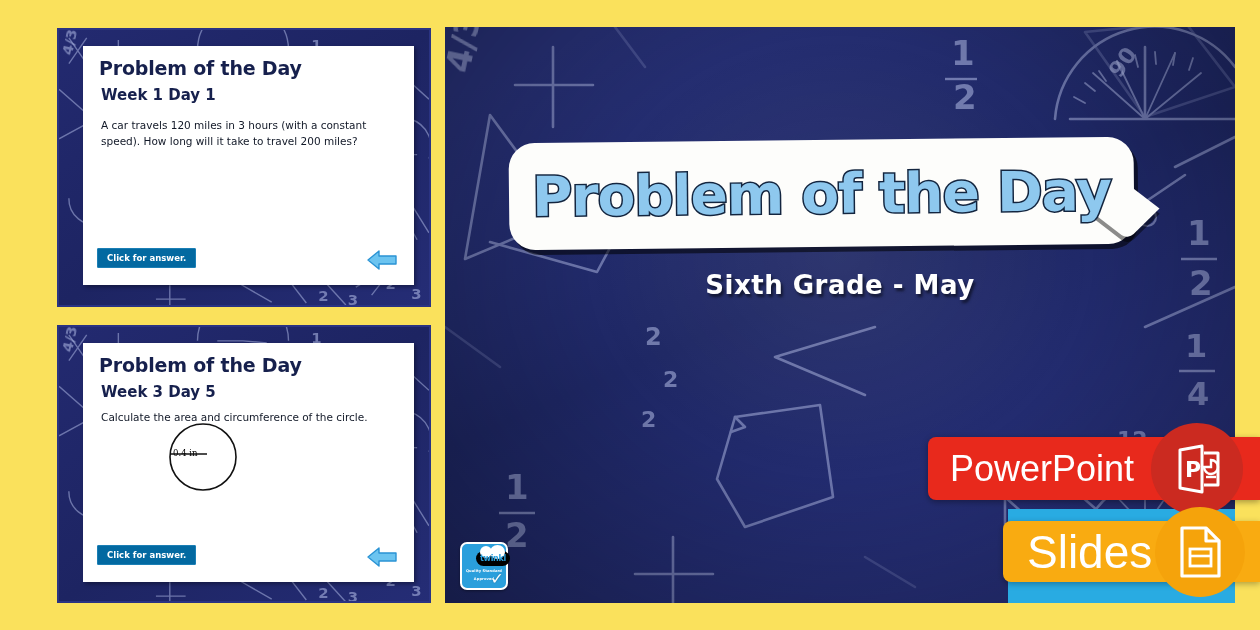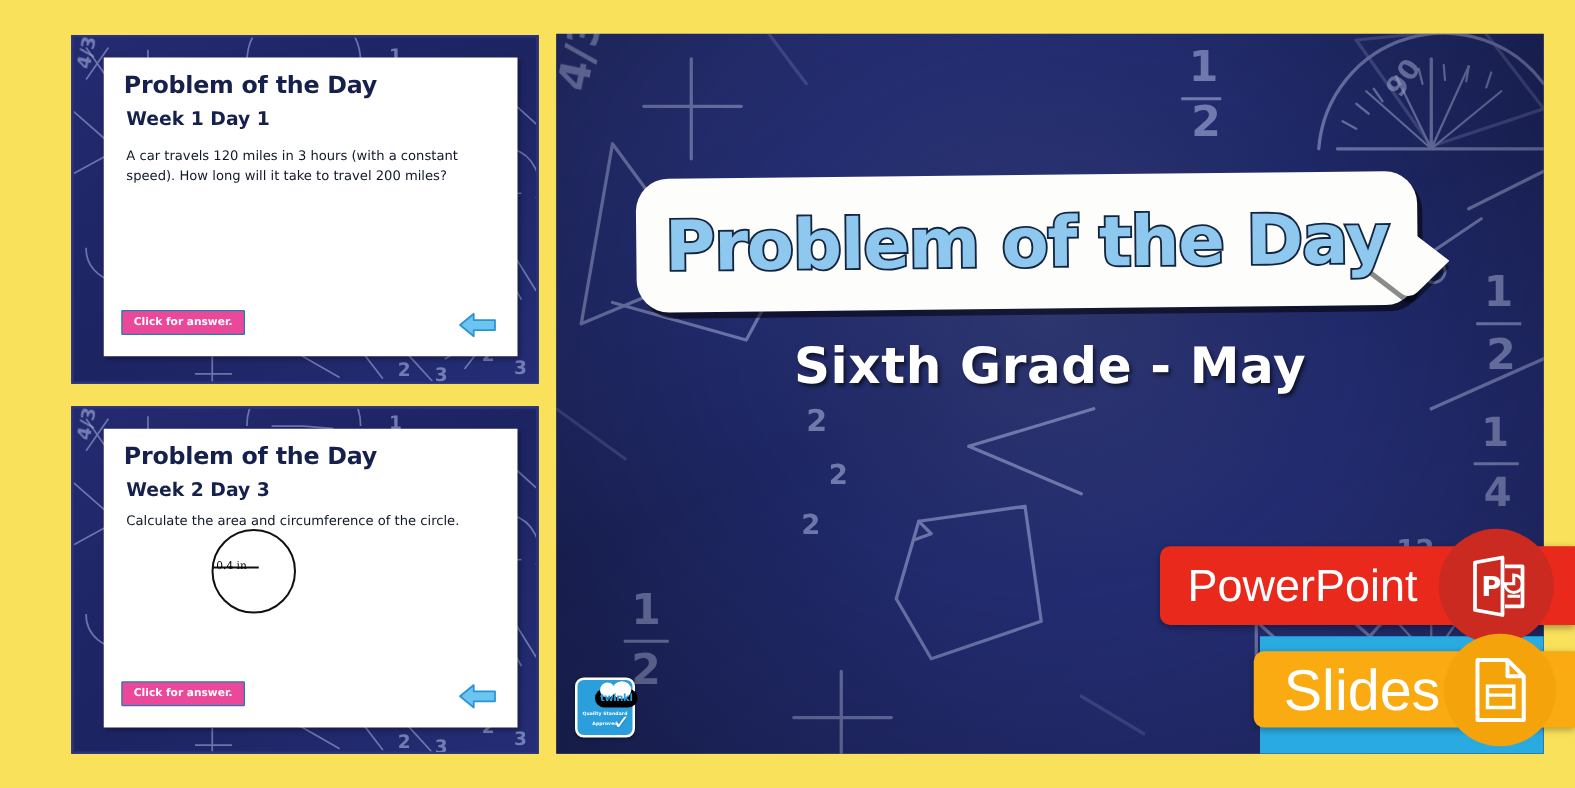--- a/index.html
+++ b/index.html
@@ -54,21 +54,21 @@
     font-size:10.5px;
     color:#111827;
     margin-top:14px;
     line-height:1.45;
     margin-left:2px;
   }
   .t-body.tight { margin-top:9px; }
 
   .click-btn {
     position:absolute; left:14px; bottom:17px;
-    background:#ec4899;
+    background:#0369a1;
     border:1.5px solid #1b7fb5;
     color:#ffffff;
     font-family:"DejaVu Sans", sans-serif;
     font-weight:bold;
     font-size:8.5px;
     padding:4px 9px;
     border-radius:1px;
     white-space:nowrap;
   }
   .back-arrow {
@@ -130,21 +130,21 @@
     -webkit-text-stroke:3px #13253f;
     paint-order:stroke fill;
     white-space:nowrap;
   }
   .main-sub {
     position:absolute;
     left:0; right:0; top:243px;
     text-align:center;
     font-family:"DejaVu Sans", sans-serif;
     font-weight:bold;
-    font-size:40px;
+    font-size:26px;
     color:#ffffff;
     text-shadow:2px 3px 3px rgba(0,0,0,.55);
     letter-spacing:.5px;
   }
 
   
   .twinkl {
     position:absolute; left:15px; bottom:13px;
     width:48px; height:48px;
     background:#2a9fdc;
@@ -332,21 +332,21 @@
         <text x="356" y="272">3</text>
         <text x="330" y="262">2</text>
       </g>
       <g stroke="#aab4e0" stroke-width="1.2" opacity=".6">
         <line x1="340" y1="122" x2="362" y2="122"></line>
       </g>
     </svg>
 
     <div class="thumb-inner">
       <div class="t-title">Problem of the Day</div>
-      <div class="t-sub">Week 2 Day 3</div>
+      <div class="t-sub">Week 3 Day 5</div>
       <div class="t-body tight">Calculate the area and circumference of the circle.</div>
 
       <div class="circle-fig">
         <svg viewBox="0 0 72 72" width="72" height="72">
           <circle cx="36" cy="36" r="33" fill="none" stroke="#111" stroke-width="1.6"></circle>
           <line x1="3" y1="33" x2="40" y2="33" stroke="#111" stroke-width="1.5"></line>
         </svg>
         <div class="lbl">0.4 in</div>
       </div>
 

